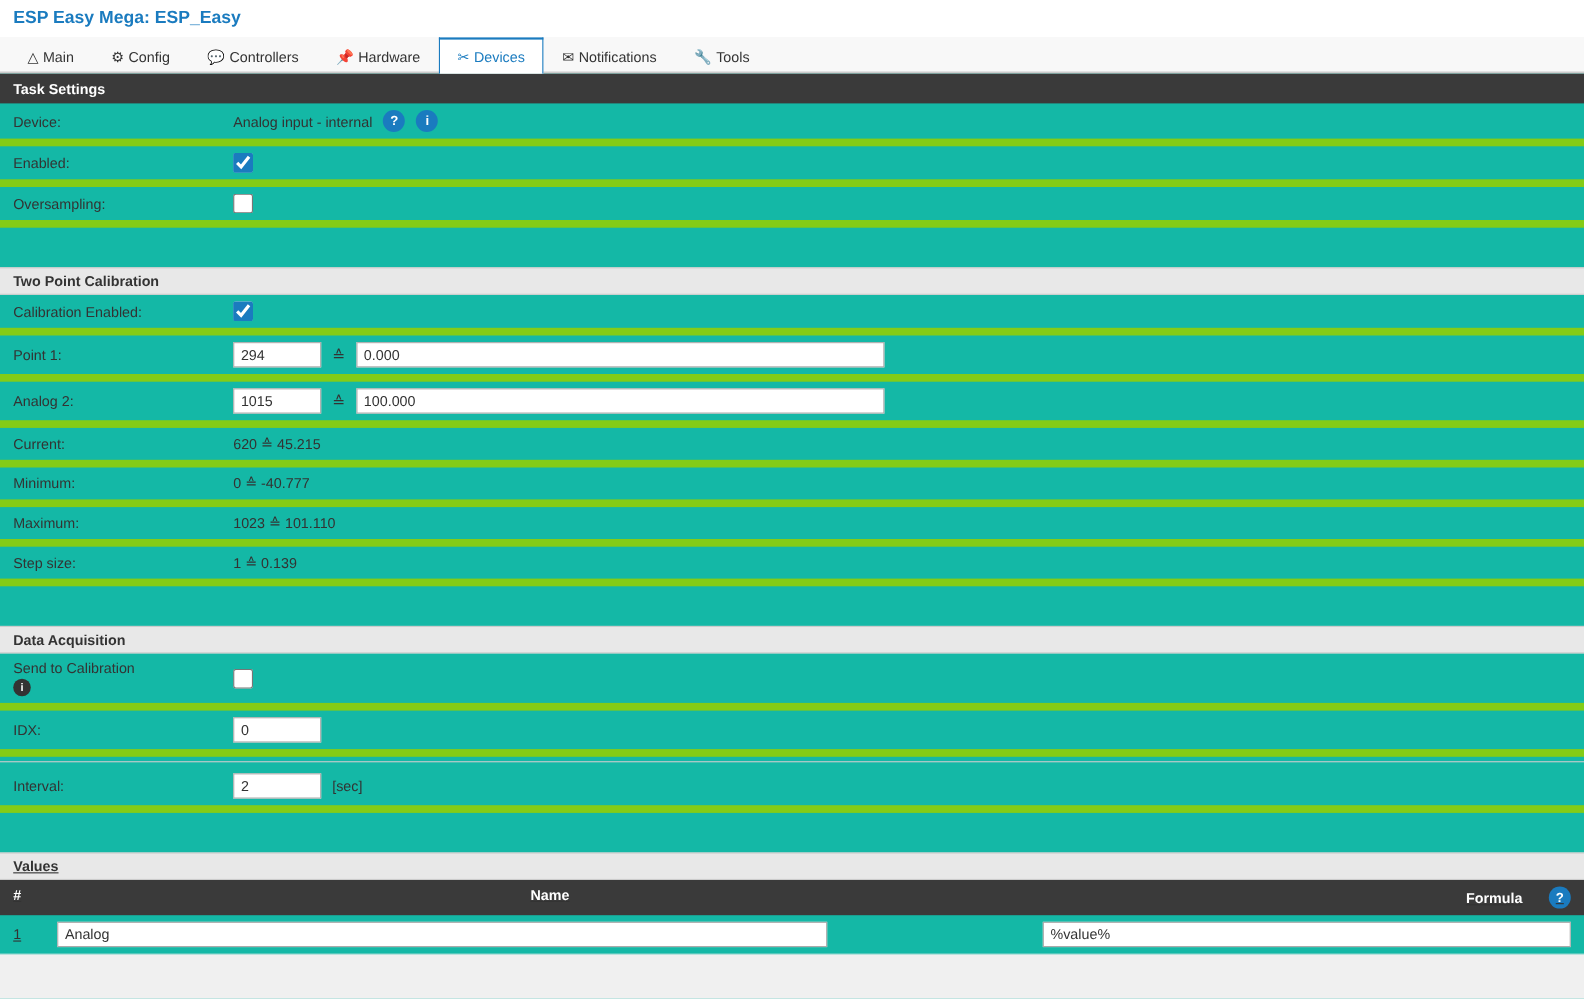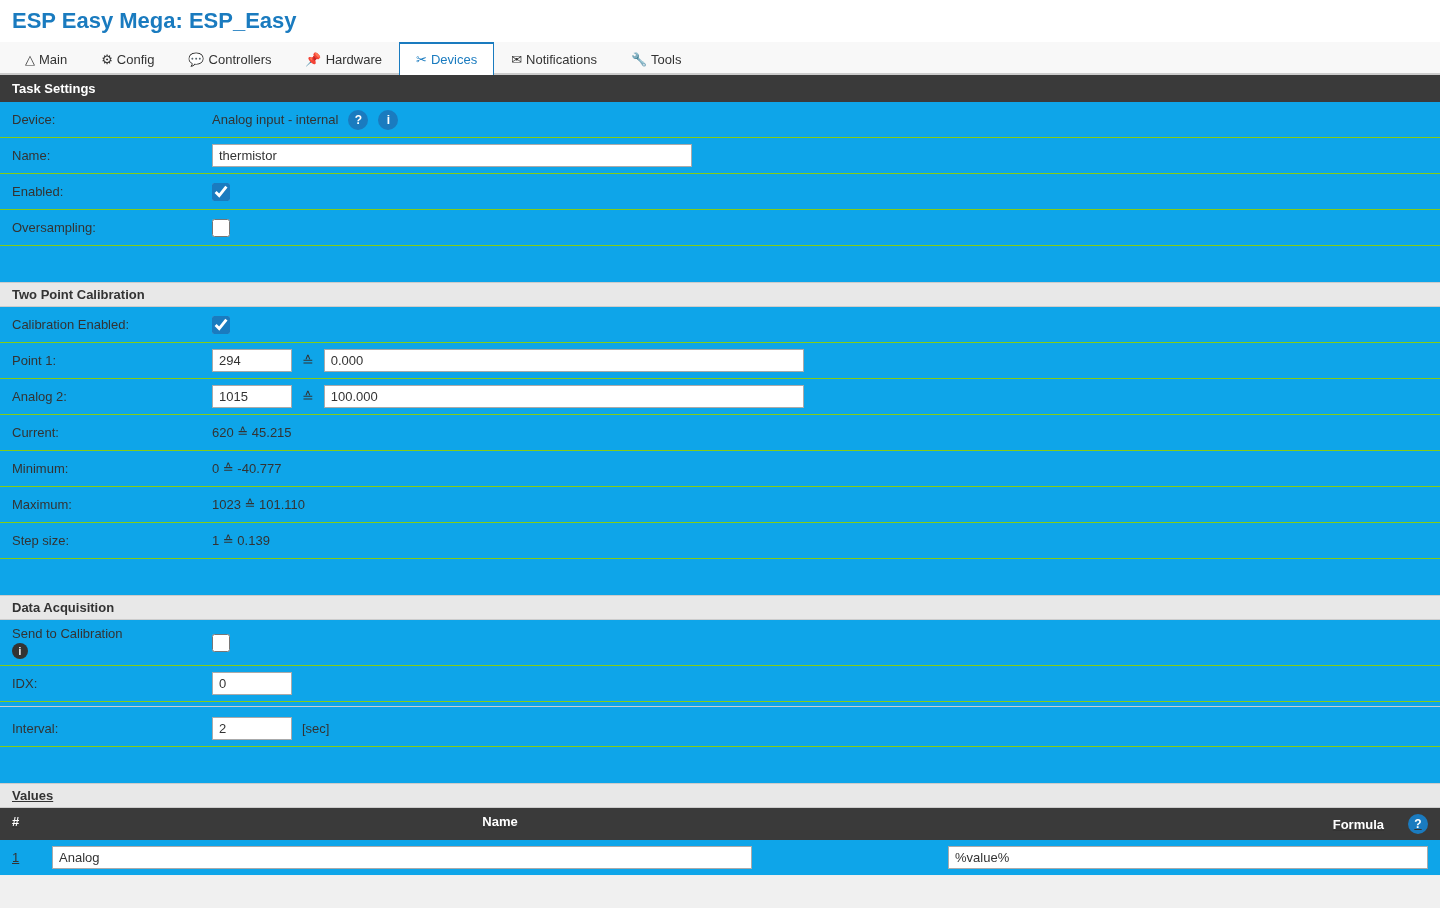--- a/index.html
+++ b/index.html
@@ -8,21 +8,21 @@
       font-size: 13px;
       background: #f0f0f0;
       color: #333;
     }
     .page-header {
       padding: 8px 12px;
       background: #fff;
     }
     .page-title {
       color: #1a7bbf;
-      font-size: 22px;
+      font-size: 16px;
       font-weight: bold;
     }
     .nav-bar {
       display: flex;
       align-items: flex-end;
       background: #f8f8f8;
       border-bottom: 2px solid #ccc;
       padding: 0 8px;
     }
     .nav-tab {
@@ -39,36 +39,36 @@
       font-size: 13px;
       white-space: nowrap;
     }
     .nav-tab.active {
       background: #fff;
       border-color: #1a7bbf #1a7bbf #fff;
       border-top: 2px solid #1a7bbf;
       color: #1a7bbf;
     }
     .main-content {
-      background: #0ea5e9;
+      background: #14b8a6;
       margin: 0;
       padding: 0;
     }
     .section-header {
       background: #3a3a3a;
       color: #fff;
       padding: 6px 12px;
       font-weight: bold;
       font-size: 13px;
     }
     .form-row {
       display: flex;
       align-items: center;
       padding: 6px 12px;
-      border-bottom: 1px solid #84cc16;
+      border-bottom: 7px solid #84cc16;
       min-height: 36px;
     }
     .form-row:last-child {
       border-bottom: none;
     }
     .form-label {
       width: 200px;
       flex-shrink: 0;
       color: #333;
       font-size: 13px;
@@ -264,26 +264,20 @@
 
   <div class="form-row" data-name="device-row">
     <div class="form-label" data-name="device-label">Device:</div>
     <div class="form-field" data-name="device-field">
       <span data-name="device-value">Analog input - internal</span>
       <span class="info-icon help" data-name="help-icon" title="Help">?</span>
       <span class="info-icon info" data-name="info-icon" title="Info">i</span>
     </div>
   </div>
 
-  <div class="form-row" data-name="name-row">
-    <div class="form-label" data-name="name-label">Name:</div>
-    <div class="form-field" data-name="name-field">
-      <input type="text" class="name-input" data-name="name-input" value="thermistor" style="">
-    </div>
-  </div>
 
   <div class="form-row" data-name="enabled-row">
     <div class="form-label" data-name="enabled-label">Enabled:</div>
     <div class="form-field" data-name="enabled-field">
       <input type="checkbox" data-name="enabled-checkbox" checked="" style="">
     </div>
   </div>
 
   <div class="form-row" data-name="oversampling-row">
     <div class="form-label" data-name="oversampling-label">Oversampling:</div>

